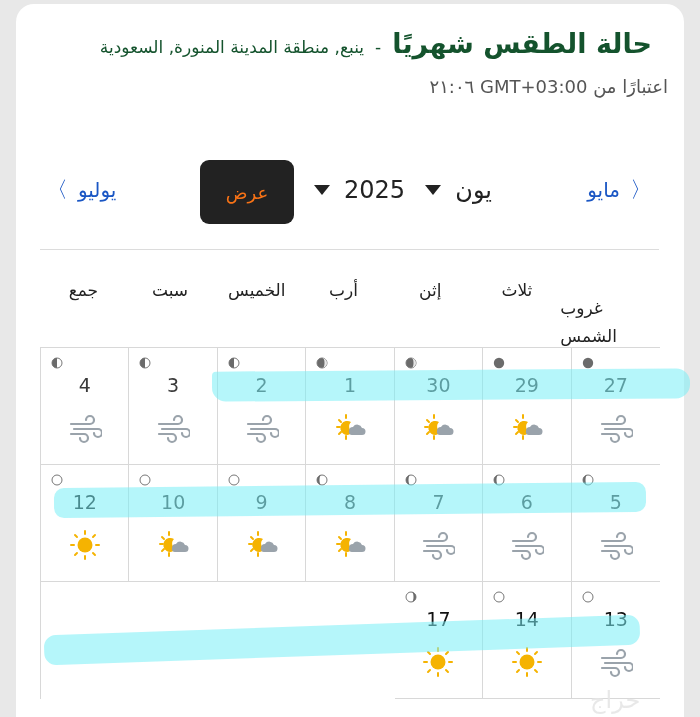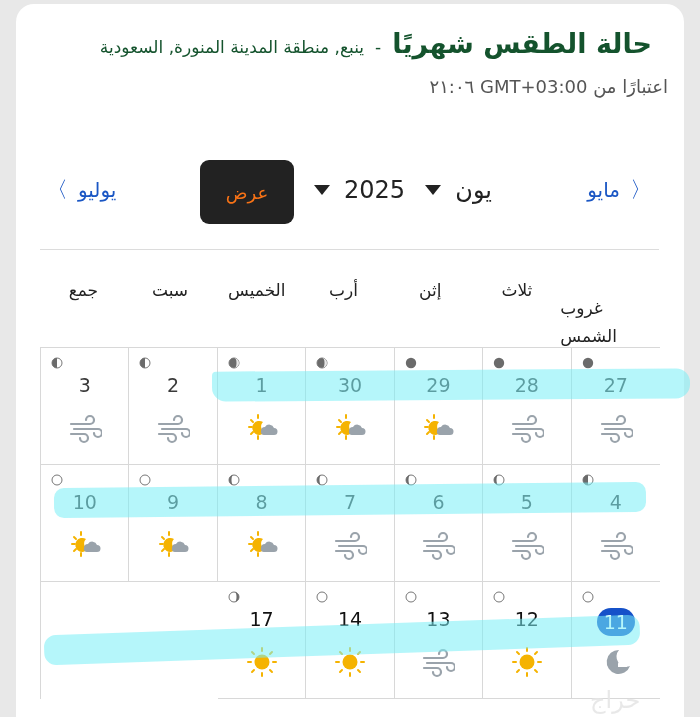--- a/index.html
+++ b/index.html
@@ -149,31 +149,20 @@
       <span class="wx"><svg viewBox="0 0 34 32" width="34" height="32" fill="none" stroke="#9aa3ab" stroke-width="2.2" stroke-linecap="round">
           <path d="M3 12 H22 a4 4 0 1 0 -4 -4"></path>
           <path d="M6 17 H30 a4 4 0 1 1 -4 4"></path>
           <path d="M3 22 H16 a4 4 0 1 1 -4 4"></path>
         </svg></span>
     </div>
     <div class="cell">
       <span class="moon"><svg viewBox="0 0 12 12" width="12" height="12">
           <circle cx="6" cy="6" r="5.2" fill="#6b6b6b"></circle>
         </svg></span>
-      <div class="day"><span>28</span></div>
-      <span class="wx"><svg viewBox="0 0 34 32" width="34" height="32" fill="none" stroke="#9aa3ab" stroke-width="2.2" stroke-linecap="round">
-          <path d="M3 12 H22 a4 4 0 1 0 -4 -4"></path>
-          <path d="M6 17 H30 a4 4 0 1 1 -4 4"></path>
-          <path d="M3 22 H16 a4 4 0 1 1 -4 4"></path>
-        </svg></span>
-    </div>
-    <div class="cell">
-      <span class="moon"><svg viewBox="0 0 12 12" width="12" height="12">
-          <circle cx="6" cy="6" r="5.2" fill="#6b6b6b"></circle>
-        </svg></span>
       <div class="day"><span>29</span></div>
       <span class="wx"><svg viewBox="0 0 34 32" width="34" height="32">
           <g stroke="#f5b301" stroke-width="2" stroke-linecap="round">
             <line x1="13" y1="3" x2="13" y2="6"></line>
             <line x1="4" y1="15" x2="7" y2="15"></line>
             <line x1="6" y1="8" x2="8" y2="10"></line>
             <line x1="6" y1="22" x2="8" y2="20"></line>
             <line x1="13" y1="27" x2="13" y2="24"></line>
             <line x1="20" y1="22" x2="18" y2="20"></line>
           </g>
@@ -337,30 +326,20 @@
           <g stroke="#f5b301" stroke-width="2" stroke-linecap="round">
             <line x1="13" y1="3" x2="13" y2="6"></line>
             <line x1="4" y1="15" x2="7" y2="15"></line>
             <line x1="6" y1="8" x2="8" y2="10"></line>
             <line x1="6" y1="22" x2="8" y2="20"></line>
             <line x1="13" y1="27" x2="13" y2="24"></line>
             <line x1="20" y1="22" x2="18" y2="20"></line>
           </g>
           <path d="M18 10 a7 7 0 1 0 2 10 a6 6 0 0 1 -2 -10z" fill="#f5b301"></path>
           <path d="M16 19 a4 4 0 0 1 4 -4 a5 5 0 0 1 9 1 a3.5 3.5 0 0 1 0 7 H19 a3 3 0 0 1 -3 -4z" fill="#9aa3ab"></path>
-        </svg></span>
-    </div>
-    <div class="cell">
-      <span class="moon"><svg viewBox="0 0 12 12" width="12" height="12">
-          <circle cx="6" cy="6" r="5" fill="#ffffff" stroke="#777" stroke-width="1"></circle>
-        </svg></span>
-      <div class="day dark today"><span>11</span></div>
-      <span class="wx"><svg viewBox="0 0 34 32" width="34" height="32">
-          <path d="M20 4 a12 12 0 1 0 11 16 a10 10 0 0 1 -11 -16z" fill="#9aa3ab"></path>
-          <path d="M19 19 a3 3 0 0 1 6 -1 a3 3 0 0 1 3 3 H19z" fill="#fff"></path>
         </svg></span>
     </div>
     <div class="cell">
       <span class="moon"><svg viewBox="0 0 12 12" width="12" height="12">
           <circle cx="6" cy="6" r="5" fill="#ffffff" stroke="#777" stroke-width="1"></circle>
         </svg></span>
       <div class="day dark"><span>12</span></div>
       <span class="wx"><svg viewBox="0 0 34 32" width="34" height="32">
           <g stroke="#f5b301" stroke-width="2" stroke-linecap="round">
             <line x1="17" y1="2" x2="17" y2="5"></line>

